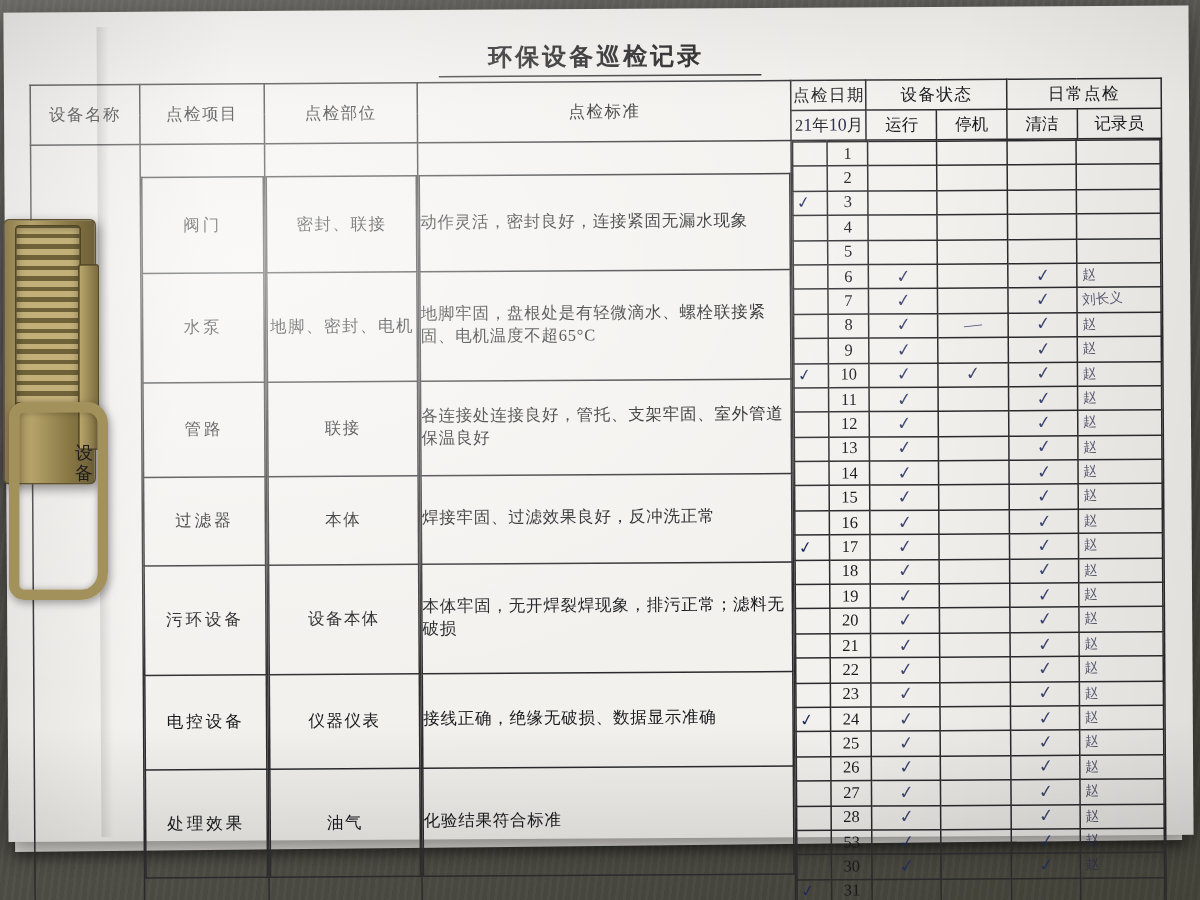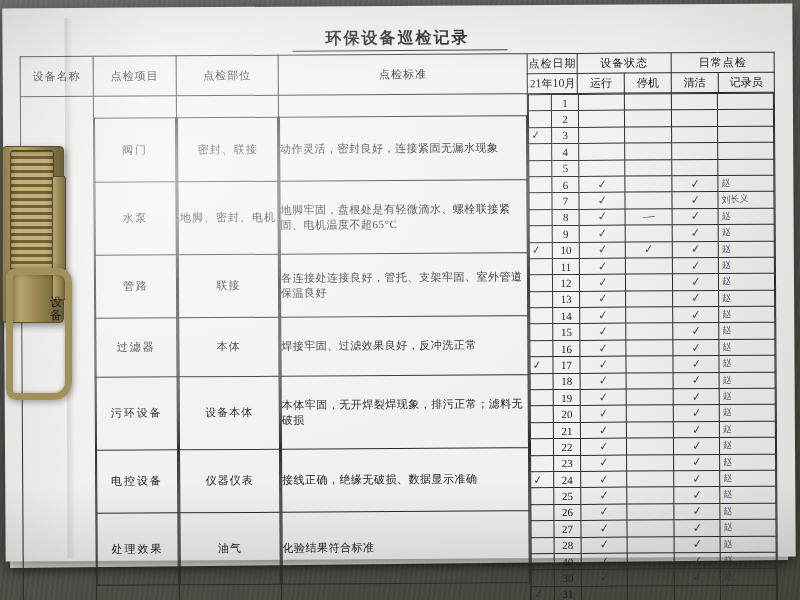--- a/index.html
+++ b/index.html
@@ -749,21 +749,21 @@
                     <td class="tickcell" style="border: 1px solid rgb(43, 43, 45);"></td>
                     <td class="tickcell" style="border: 1px solid rgb(43, 43, 45);">
                       <span class="tick">✓</span>
                     </td>
                     <td class="tickcell" style="border: 1px solid rgb(43, 43, 45);">
                       <span class="scribble">赵</span>
                     </td>
                   </tr>
                   <tr>
                     <td class="tickcell" style="border: 1px solid rgb(43, 43, 45);"></td>
-                    <td class="daynum" style="border: 1px solid rgb(43, 43, 45);">40</td>
+                    <td class="daynum" style="border: 1px solid rgb(43, 43, 45);">53</td>
                     <td class="tickcell" style="border: 1px solid rgb(43, 43, 45);">
                       <span class="tick">✓</span>
                     </td>
                     <td class="tickcell" style="border: 1px solid rgb(43, 43, 45);"></td>
                     <td class="tickcell" style="border: 1px solid rgb(43, 43, 45);">
                       <span class="tick">✓</span>
                     </td>
                     <td class="tickcell" style="border: 1px solid rgb(43, 43, 45);">
                       <span class="scribble">赵</span>
                     </td>

